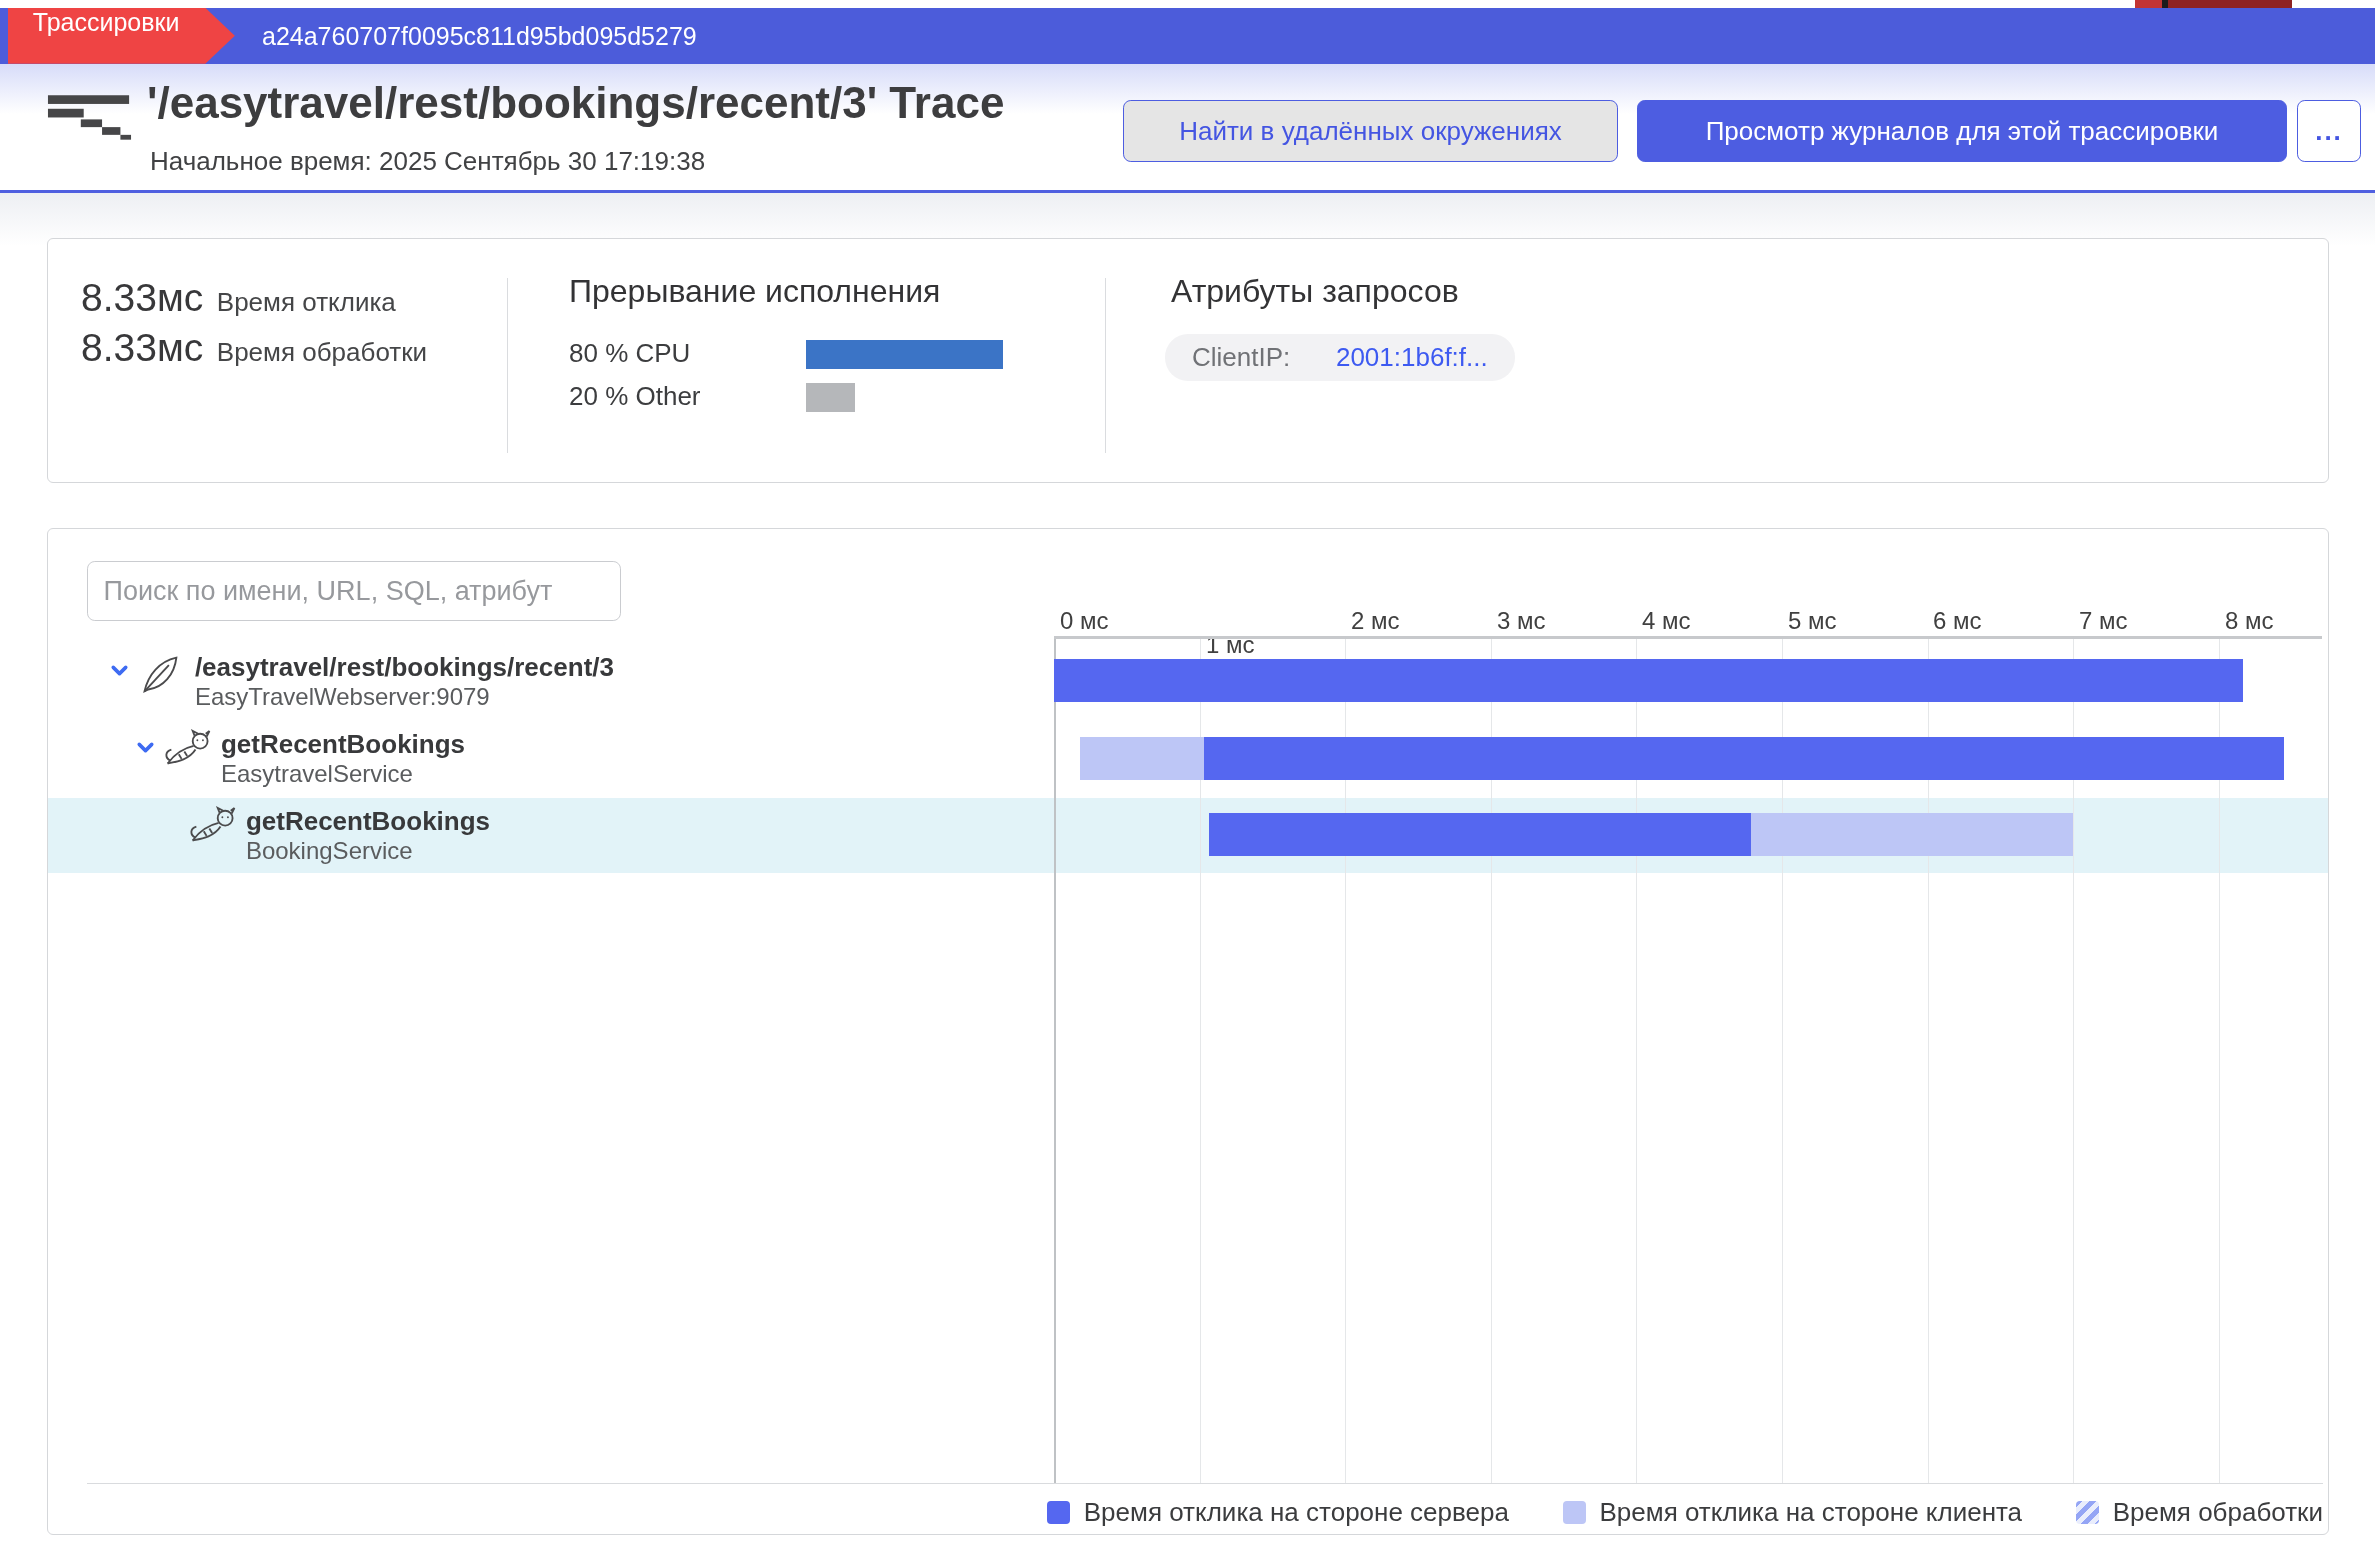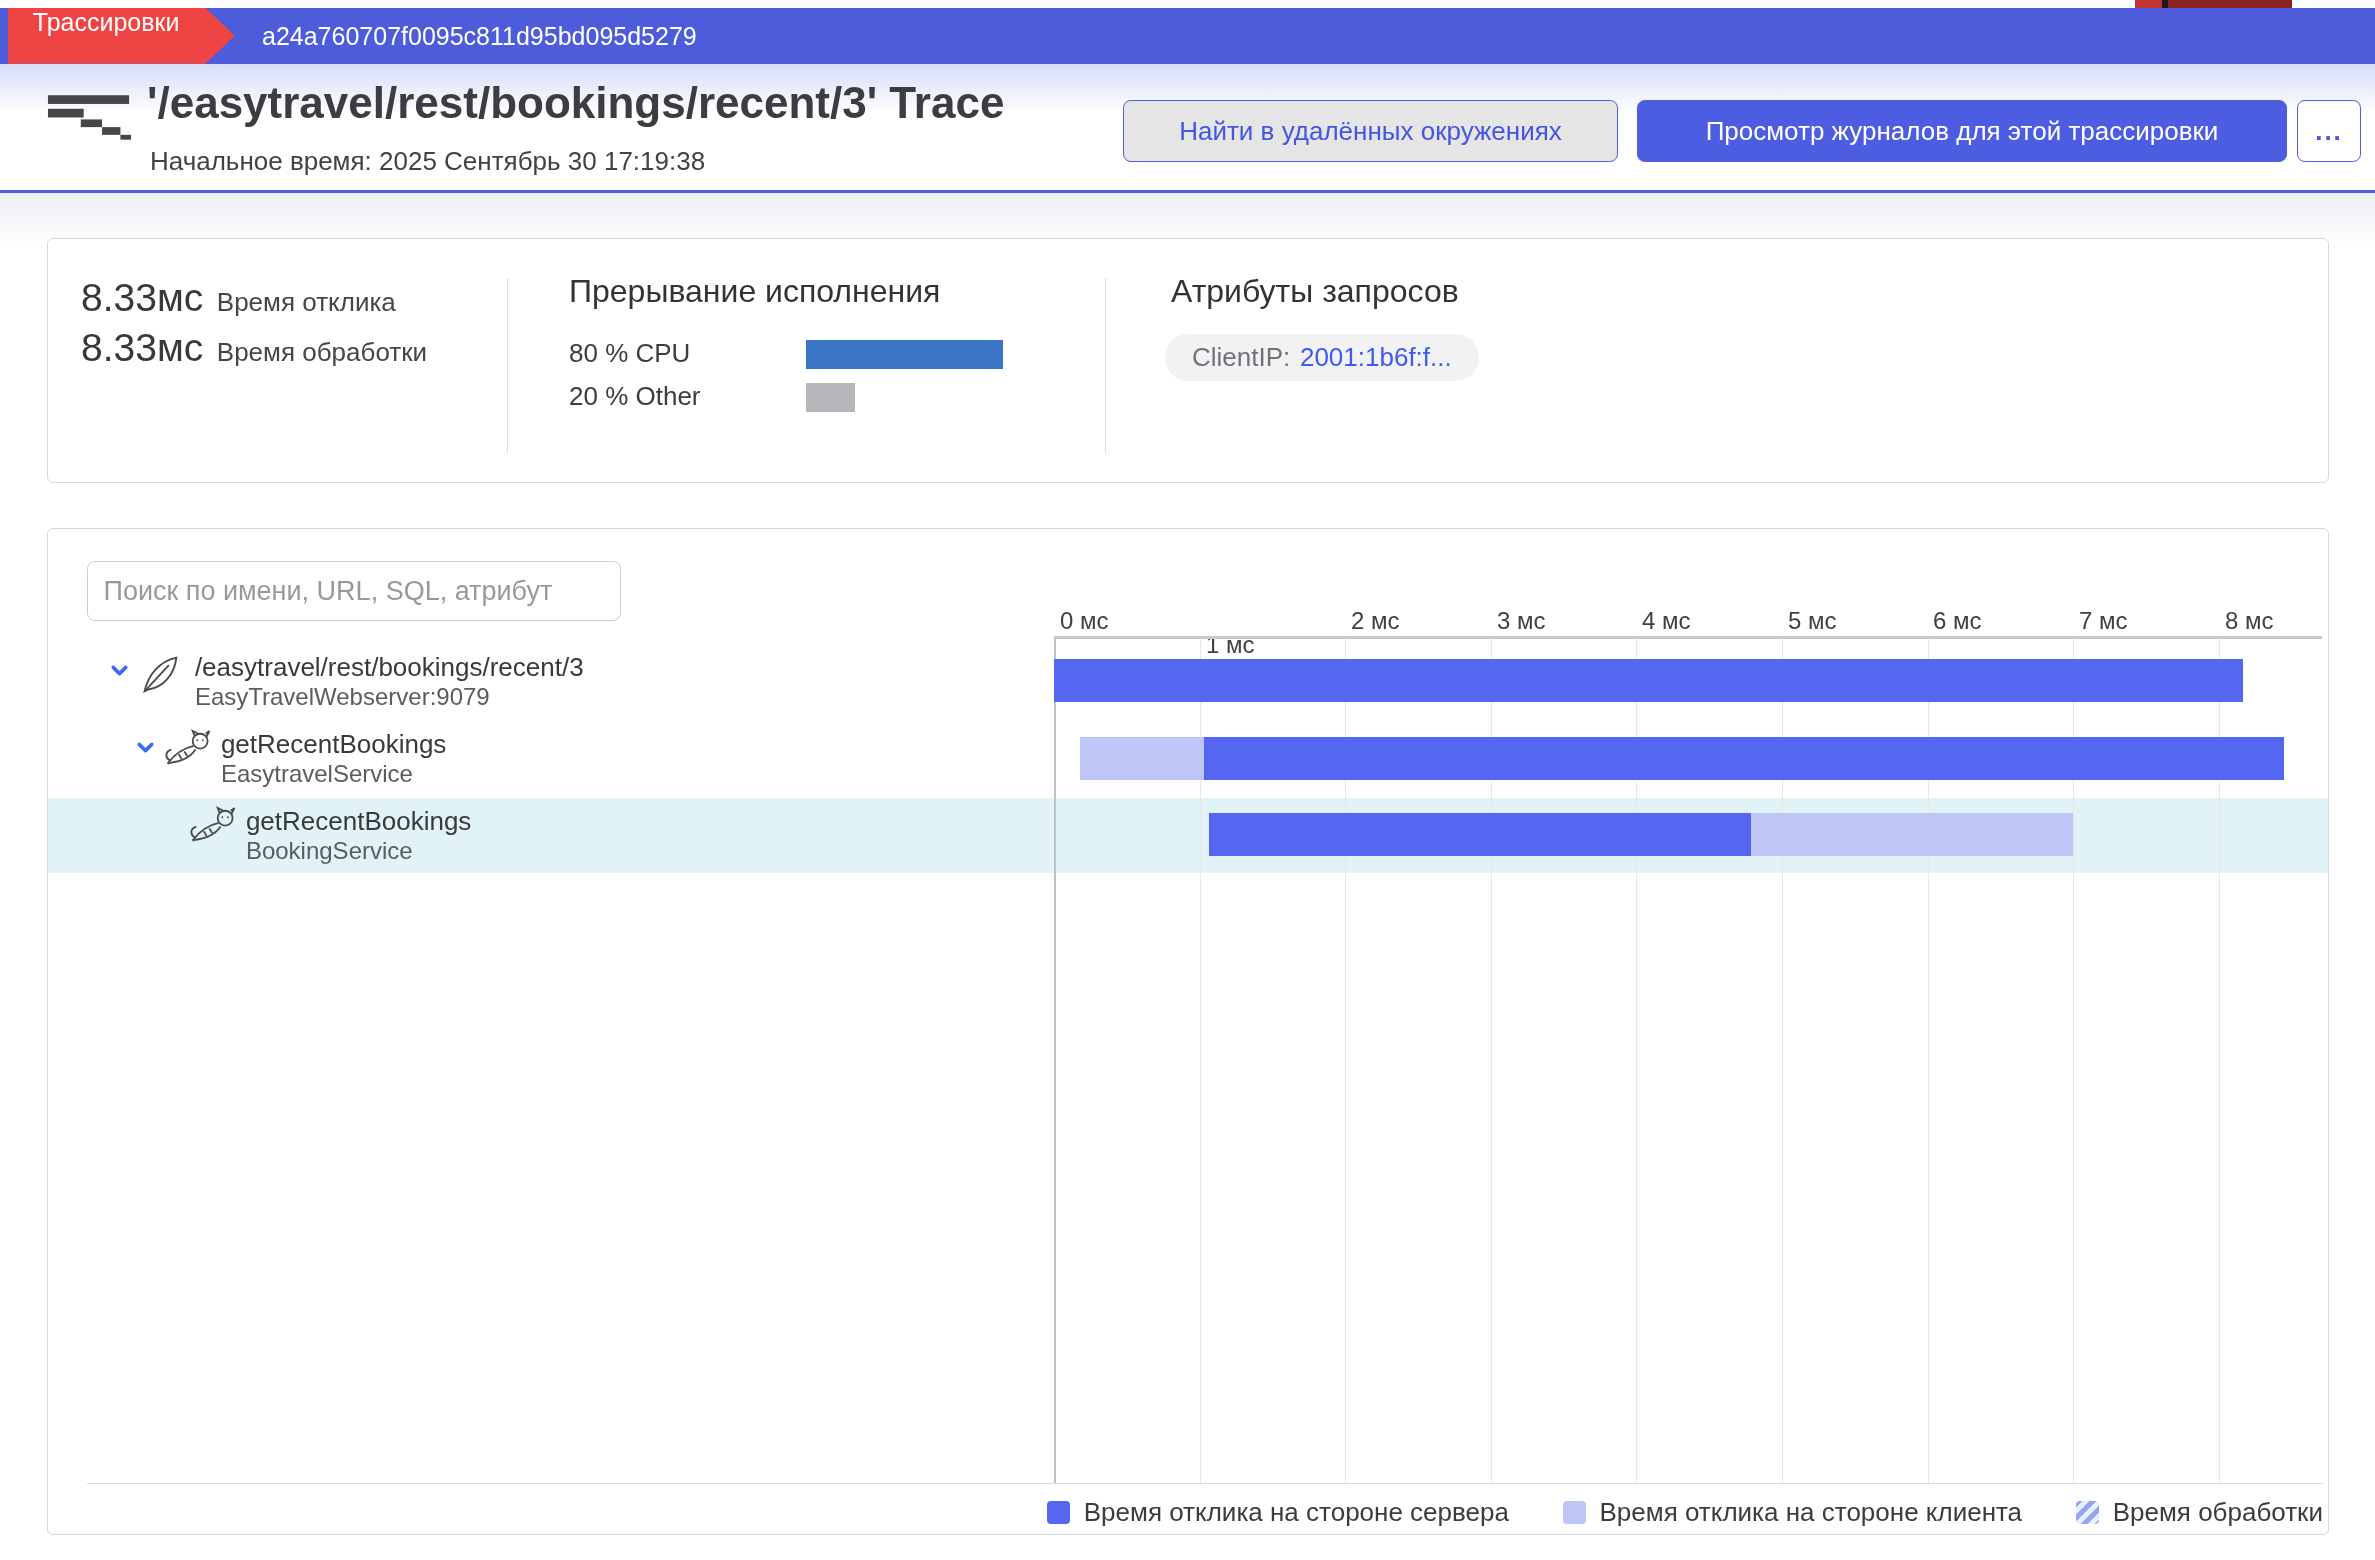--- a/index.html
+++ b/index.html
@@ -48,40 +48,40 @@
   .v-divider { top:39px; width:1px; height:175px; background:#dadcdf; }
   .metric-row { left:33px; white-space:nowrap; }
   .metric-value { font-size:39px; color:#38383a; }
   .metric-label { font-size:26px; color:#454648; margin-left:13.6px; }
   .summary-heading { font-size:32px; color:#333335; font-weight:500; white-space:nowrap; }
   .bd-label { font-size:26px; color:#3c3d3f; white-space:nowrap; }
   .bd-bar { height:29px; }
   #attr-pill { left:1117px; top:95px; height:47px; border-radius:23px; background:#f2f2f4;
     display:flex; align-items:center; padding:0 27px; font-size:26px; white-space:nowrap; }
   #attr-key { color:#707276; margin-right:9.7px; }
-  #attr-value { color:#3d5af1; cursor:pointer; }
+  #attr-value { color:#3d5af1; cursor:pointer;margin-left:36px; }
 
   
   #trace-panel { left:47px; top:335px; width:2282px; height:1007px; overflow:hidden; }
   #search-input { left:39px; top:32px; width:534px; height:60px; border:1.9px solid #caccd0;
     border-radius:7.8px; padding:0 15.5px; font-size:27px; color:#3c3c3e; outline:none;
     font-family:"Liberation Sans","DejaVu Sans",sans-serif; }
   #search-input::placeholder { color:#97999d; }
 
   .tick-label { position:absolute; top:78px; font-size:24px; color:#404040; white-space:nowrap; }
   #axis-line { left:1006px; top:107px; width:1268px; height:2.9px; background:#c7c9cc; z-index:2; }
   .gridline { position:absolute; top:110px; height:844px; width:1px; background:#e5e7e9; z-index:2; }
   .gridline.zero { width:1.9px; background:#bfc2c5; }
 
   .trace-row { position:absolute; left:0; width:2282px; z-index:1; display:flex; align-items:flex-start; }
   .trace-row.highlighted { background:#e2f3f8; }
   .chev-slot { width:35px; display:flex; justify-content:center; margin-top:13.6px; flex:none; cursor:pointer; }
   .svc-icon { width:56px; margin-top:7.8px; flex:none; }
   .row-text { margin-left:1.9px; margin-top:7.8px; }
-  .row-name { font-size:26px; color:#38393b; font-weight:400; white-space:nowrap; }
+  .row-name { font-size:26px; color:#38393b; font-weight:700; white-space:nowrap; }
   .row-service { font-size:24px; color:#5a5c5e; white-space:nowrap; }
 
   .bar-seg { position:absolute; height:43px; z-index:3; }
   .bar-seg.server { background:#5567f0; }
   .bar-seg.client { background:#bdc6f6; }
 
   #legend-separator { left:39px; top:954px; width:2236px; height:1px; background:#d9dbde; }
   #legend { left:0; top:962px; width:2275px; height:43px; display:flex; justify-content:flex-end;
     align-items:center; gap:54px; }
   .legend-item { display:flex; align-items:center; gap:13.6px; }

